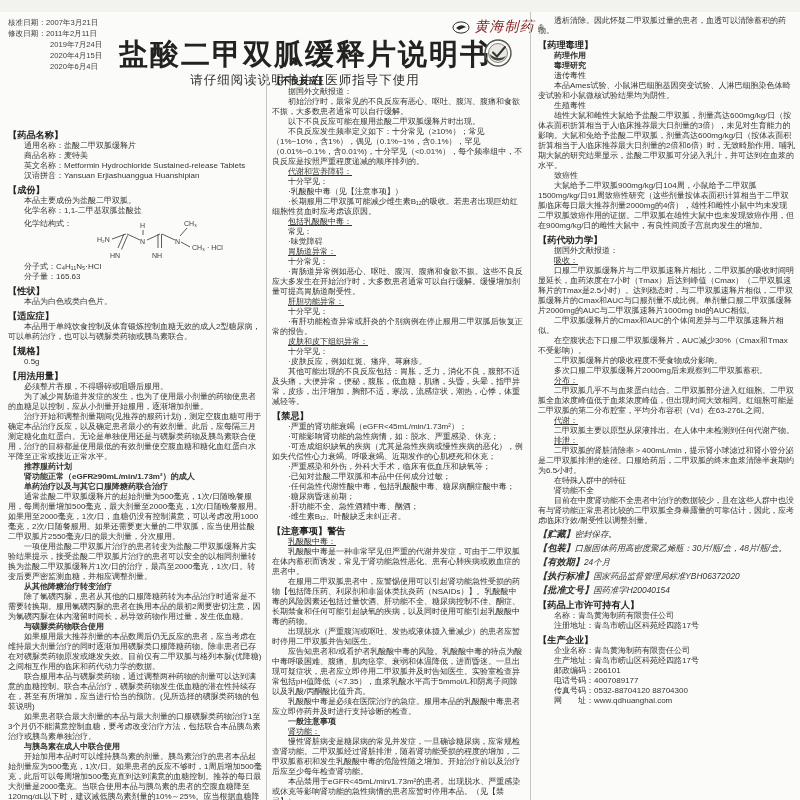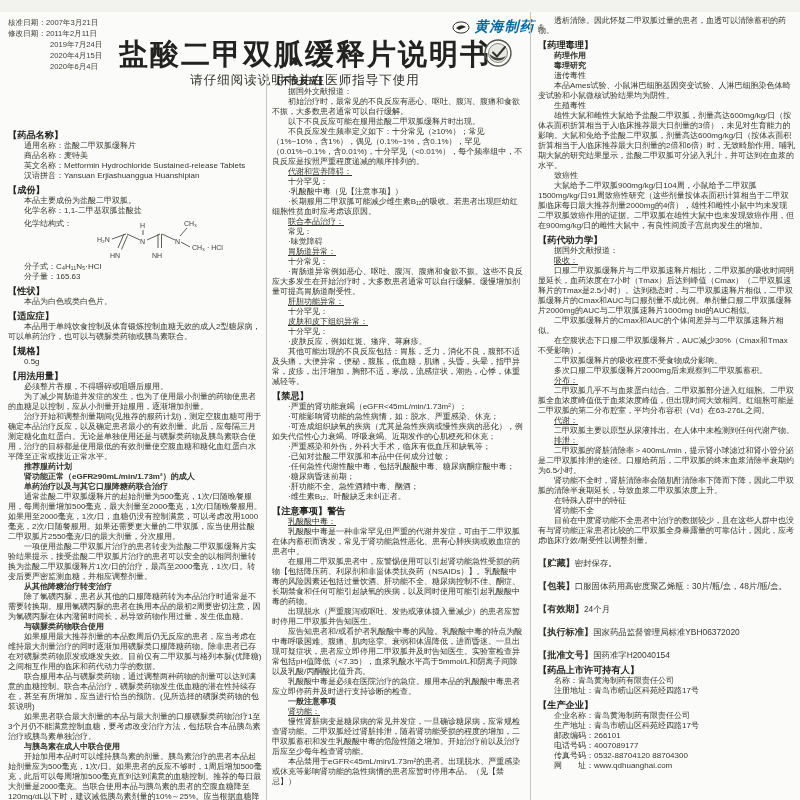--- a/index.html
+++ b/index.html
@@ -12,42 +12,42 @@
   .page{position:absolute;left:0;top:12px;width:800px;height:800px;background:#fbfbf9;}
 
   
   .dates{position:absolute;left:8px;top:5px;font-size:7.6px;line-height:11px;color:#3a3a36;}
   .dates .cont{padding-left:42px;}
   .titleblock{position:absolute;left:70px;top:26px;width:470px;text-align:center;}
   .doc-title{font-size:29px;font-weight:bold;letter-spacing:2px;color:#222220;line-height:32px;}
   .doc-subtitle{font-size:12.5px;color:#2e2e2a;margin-top:2px;letter-spacing:1px;}
   .logo{position:absolute;left:443px;top:6px;width:110px;text-align:center;}
   .logo-row{display:flex;align-items:center;justify-content:center;gap:4px;}
-  .brand-name{font-size:14px;font-weight:bold;font-style:italic;letter-spacing:1px;color:#0369a1;text-align:center;}
+  .brand-name{font-size:14px;font-weight:normal;font-style:italic;letter-spacing:1px;color:#7f1d1d;text-align:center;}
   .brand-reg{font-size:7px;vertical-align:super;}
   .logo-round{margin-top:2px;}
 
   
   .vline{position:absolute;width:1px;background:#c6c6c0;}
   .vline.l{left:266px;top:62px;height:726px;}
   .vline.r{left:530px;top:0px;height:792px;}
 
   
   .col{position:absolute;color:#34342f;}
   #col1{left:8px;top:66px;width:254px;margin-top:48px;}
   #col2{left:272px;top:60px;width:252px;}
   #col3{left:538px;top:4px;width:257px;}
 
   .c-p,.c-pb,.c-u,.c-sub{font-size:8px;line-height:10px;}
   .c-p{text-indent:16px;}
   .c-pb{text-indent:16px;font-weight:normal;}
   .c-sub{padding-left:16px;font-weight:bold;}
   .c-u{padding-left:16px;text-decoration:underline;}
   .c-h{font-size:9.2px;font-weight:bold;line-height:12px;margin-top:3px;color:#232320;}
-  .c-kv{font-size:8.4px;line-height:11px;margin-top:12px;}
+  .c-kv{font-size:8.4px;line-height:11px;margin-top:3px;font-style:italic;}
   .c-kv b{font-size:9.2px;}
   .c-struct{position:relative;height:46px;}
   .c-struct .lbl{position:absolute;left:16px;top:2px;font-size:8px;}
   .c-struct svg{position:absolute;left:88px;top:0;}
   svg text{font-size:7px;fill:#3a3a36;font-family:"Liberation Sans","DejaVu Sans",sans-serif;}
   svg .bond{stroke:#4a4a44;stroke-width:0.9;fill:none;}
 </style>
 </head>
 <body>
 
@@ -152,28 +152,29 @@
   <div class="col" id="col2">
       <div class="c-h">【不良反应】</div>
       <div class="c-p">据国外文献报道：</div>
       <div class="c-p">初始治疗时，最常见的不良反应有恶心、呕吐、腹泻、腹痛和食欲不振，大多数患者通常可以自行缓解。</div>
       <div class="c-p">以下不良反应可能在服用盐酸二甲双胍缓释片时出现。</div>
       <div class="c-p">不良反应发生频率定义如下：十分常见（≥10%）；常见（1%~10%，含1%），偶见（0.1%~1%，含0.1%），罕见（0.01%~0.1%，含0.01%)，十分罕见（&lt;0.01%），每个频率组中，不良反应是按照严重程度递减的顺序排列的。</div>
       <div class="c-u">代谢和营养障碍：</div>
       <div class="c-p">十分罕见：</div>
       <div class="c-p">·乳酸酸中毒（见【注意事项】）</div>
       <div class="c-p">·长期服用二甲双胍可能减少维生素B₁₂的吸收。若患者出现巨幼红细胞性贫血时应考虑该原因。</div>
-      <div class="c-u">联合本品治疗：</div>
+      <div class="c-u">包括乳酸酸中毒：</div>
       <div class="c-p">常见：</div>
       <div class="c-p">·味觉障碍</div>
       <div class="c-u">胃肠道异常：</div>
       <div class="c-p">十分常见：</div>
       <div class="c-p">·胃肠道异常例如恶心、呕吐、腹泻、腹痛和食欲不振。这些不良反应大多发生在开始治疗时，大多数患者通常可以自行缓解。缓慢增加剂量可提高胃肠道耐受性。</div>
       <div class="c-u">肝胆功能异常：</div>
       <div class="c-p">十分罕见：</div>
+      <div class="c-p">·有肝功能检查异常或肝炎的个别病例在停止服用二甲双胍后恢复正常的报告。</div>
       <div class="c-u">皮肤和皮下组织异常：</div>
       <div class="c-p">十分罕见：</div>
       <div class="c-p">·皮肤反应，例如红斑、瘙痒、荨麻疹。</div>
       <div class="c-p">其他可能出现的不良反应包括：胃胀，乏力，消化不良，腹部不适及头痛，大便异常，便秘，腹胀，低血糖，肌痛，头昏，头晕，指甲异常，皮疹，出汗增加，胸部不适，寒战，流感症状，潮热，心悸，体重减轻等。</div>
       <div class="c-h">【禁忌】</div>
       <div class="c-p">·严重的肾功能衰竭（eGFR&lt;45mL/min/1.73m²）；</div>
       <div class="c-p">·可能影响肾功能的急性病情，如：脱水、严重感染、休克；</div>
       <div class="c-p">·可造成组织缺氧的疾病（尤其是急性疾病或慢性疾病的恶化），例如失代偿性心力衰竭、呼吸衰竭、近期发作的心肌梗死和休克；</div>
       <div class="c-p">·严重感染和外伤，外科大手术，临床有低血压和缺氧等；</div>
       <div class="c-p">·已知对盐酸二甲双胍和本品中任何成分过敏；</div>
@@ -211,21 +212,20 @@
       <div class="c-p">二甲双胍缓释片的Cmax和AUC的个体间差异与二甲双胍速释片相似。</div>
       <div class="c-p">在空腹状态下口服二甲双胍缓释片，AUC减少30%（Cmax和Tmax不受影响）。</div>
       <div class="c-p">二甲双胍缓释片的吸收程度不受食物成分影响。</div>
       <div class="c-p">多次口服二甲双胍缓释片2000mg后未观察到二甲双胍蓄积。</div>
       <div class="c-u">分布：</div>
       <div class="c-p">二甲双胍几乎不与血浆蛋白结合。二甲双胍部分进入红细胞。二甲双胍全血浓度峰值低于血浆浓度峰值，但出现时间大致相同。红细胞可能是二甲双胍的第二分布腔室，平均分布容积（Vd）在63-276L之间。</div>
       <div class="c-u">代谢：</div>
       <div class="c-p">二甲双胍主要以原型从尿液排出。在人体中未检测到任何代谢产物。</div>
       <div class="c-u">排泄：</div>
       <div class="c-p">二甲双胍的肾脏清除率＞400mL/min，提示肾小球滤过和肾小管分泌是二甲双胍排泄的途径。口服给药后，二甲双胍的终末血浆清除半衰期约为6.5小时。</div>
-      <div class="c-p">肾功能不全时，肾脏清除率会随肌酐清除率下降而下降，因此二甲双胍的清除半衰期延长，导致血浆二甲双胍浓度上升。</div>
       <div class="c-p">在特殊人群中的特征</div>
       <div class="c-p">肾功能不全</div>
       <div class="c-p">目前在中度肾功能不全患者中治疗的数据较少，且在这些人群中也没有与肾功能正常患者比较的二甲双胍全身暴露量的可靠估计，因此，应考虑临床疗效/耐受性以调整剂量。</div>
       <div class="c-kv"><b>【贮藏】</b>密封保存。</div>
       <div class="c-kv"><b>【包装】</b>口服固体药用高密度聚乙烯瓶：30片/瓶/盒，48片/瓶/盒。</div>
       <div class="c-kv"><b>【有效期】</b>24个月</div>
       <div class="c-kv"><b>【执行标准】</b>国家药品监督管理局标准YBH06372020</div>
       <div class="c-kv"><b>【批准文号】</b>国药准字H20040154</div>
       <div class="c-h">【药品上市许可持有人】</div>
       <div class="c-p">名称：青岛黄海制药有限责任公司</div>

